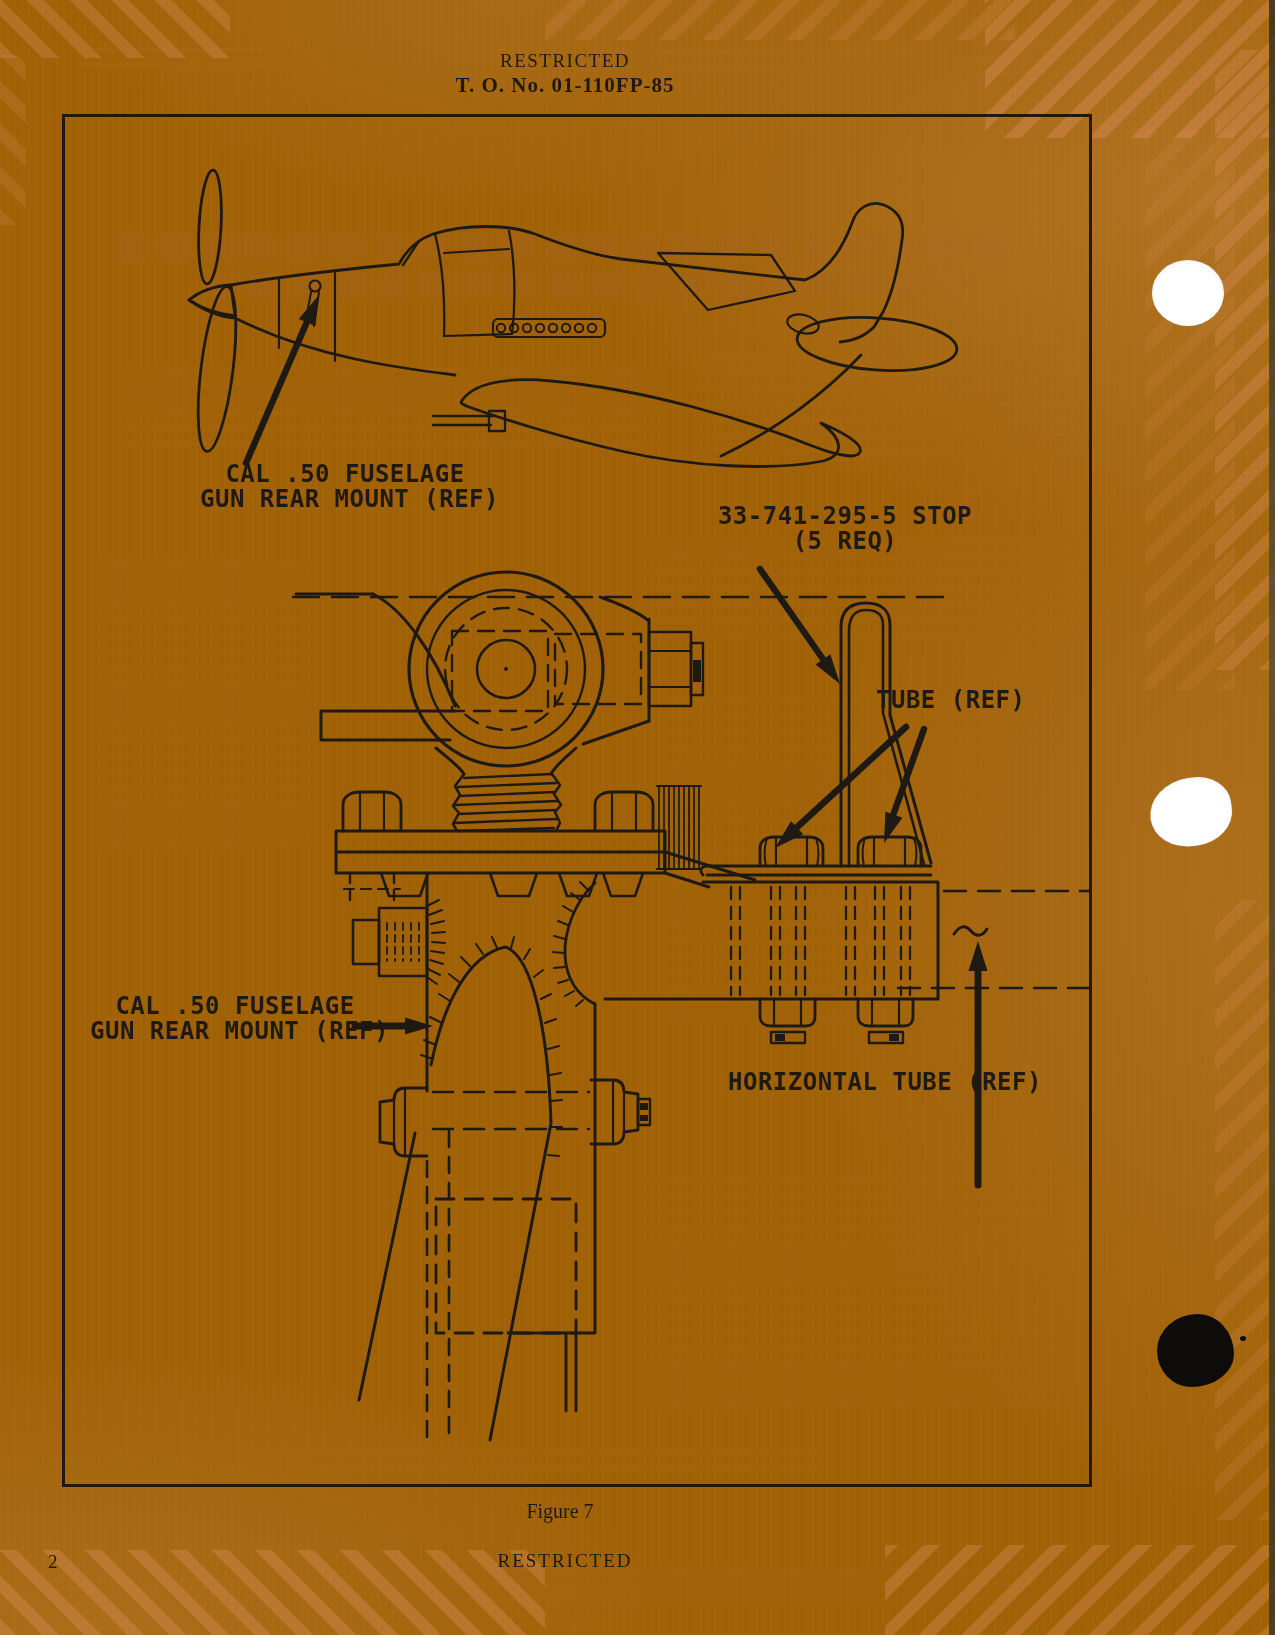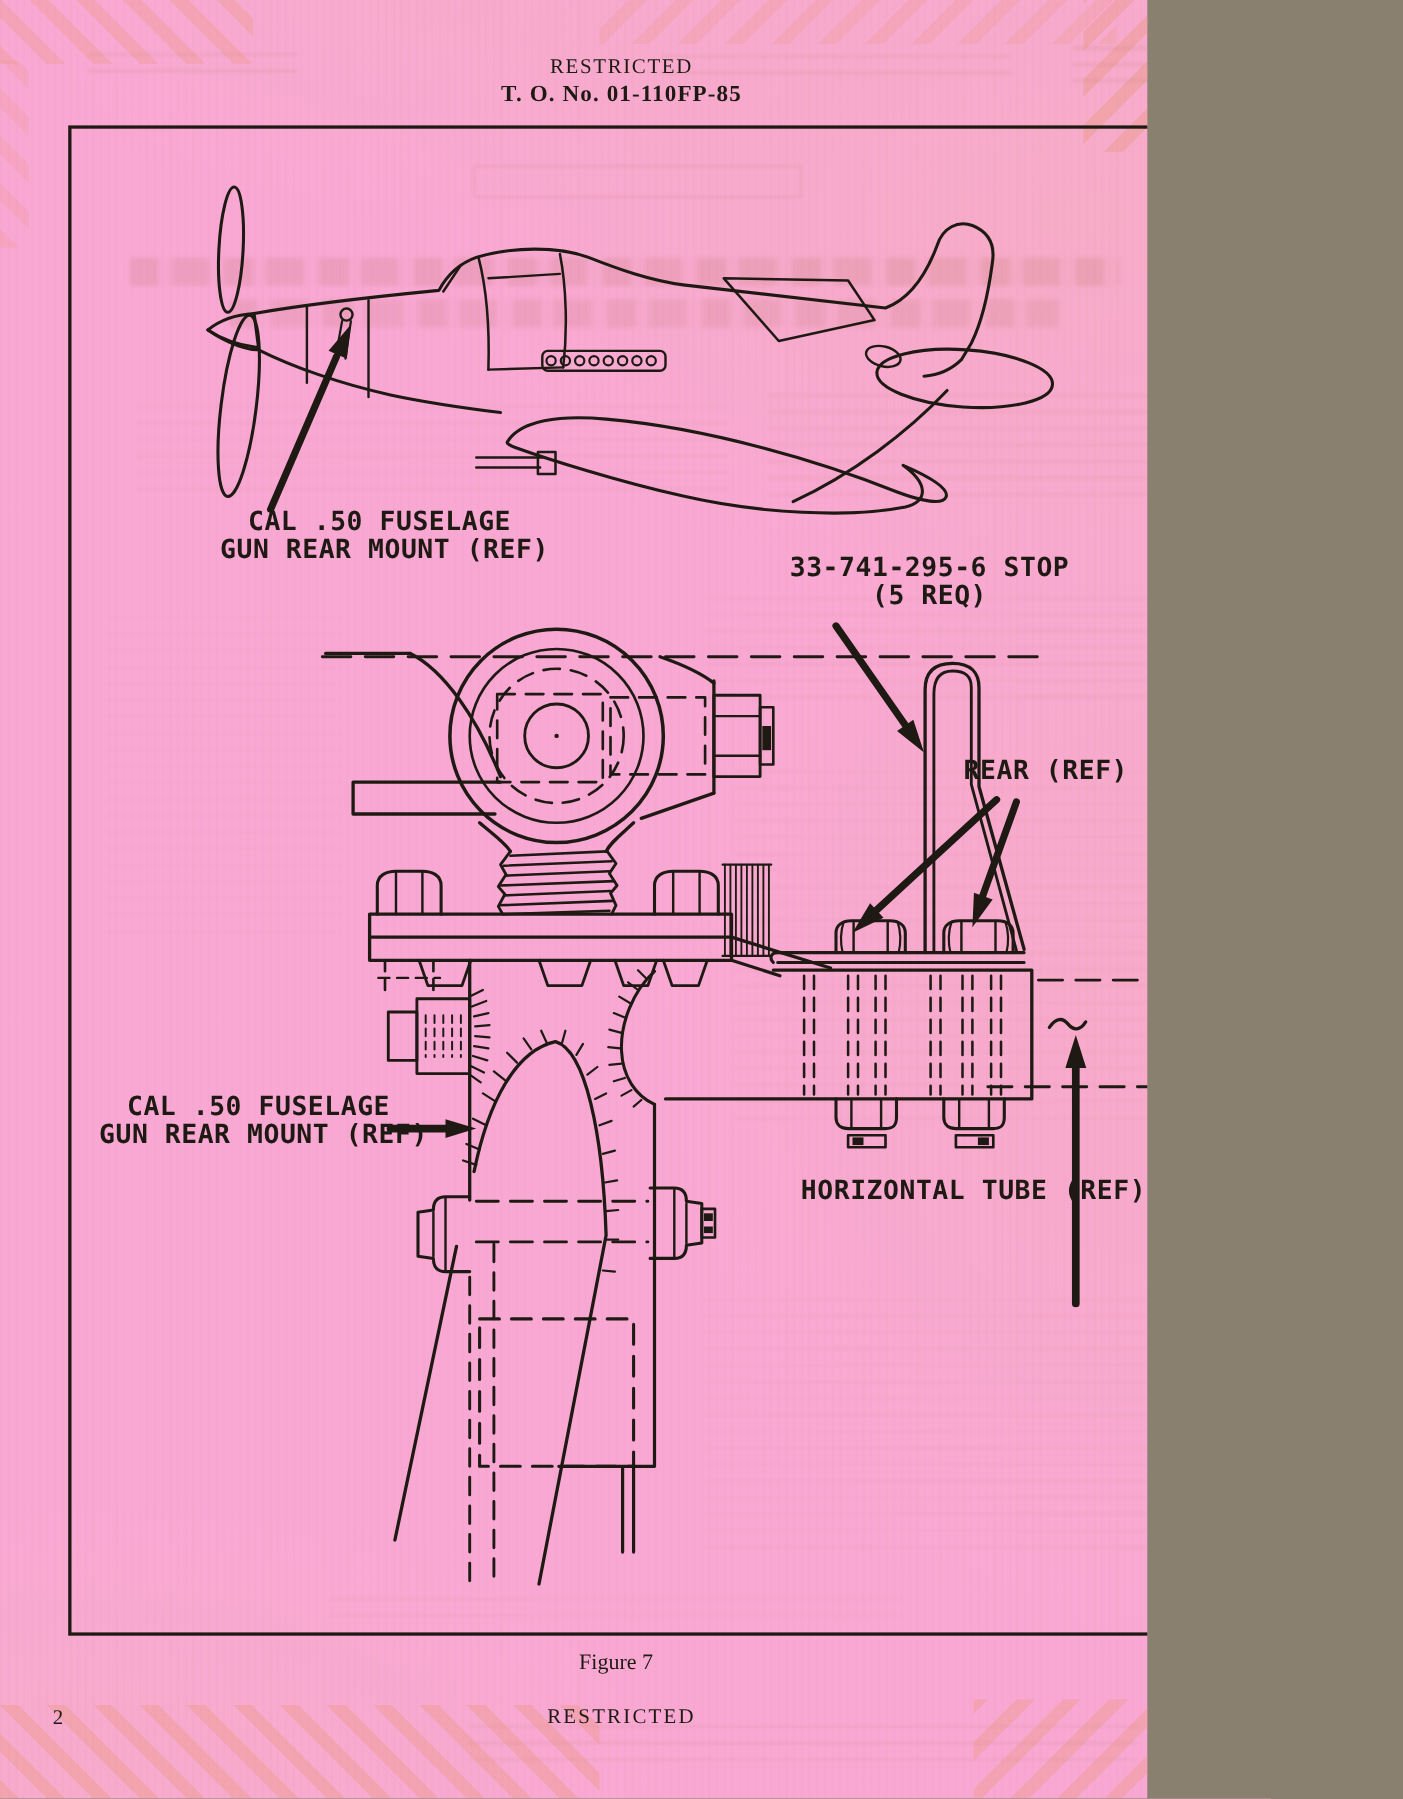--- a/index.html
+++ b/index.html
@@ -1,18 +1,18 @@
 <!DOCTYPE html>
 <html><head>
 <meta charset="utf-8">
 <style>
   html,body{margin:0;padding:0;background:#8a8070;}
   .page{
-    position:relative; width:1043px; height:1635px; overflow:hidden;
-    background:#f9a8d4; color:#1e1a13;
+    position:relative; width:1275px; height:1635px; overflow:hidden;
+    background:#a16207; color:#1e1a13;
     font-family:"Liberation Serif", serif;
   }
   .paper-tex{
     position:absolute; inset:0; pointer-events:none;
     background-image:
       radial-gradient(900px 500px at 95% 12%, rgba(238,186,148,.20), transparent 70%),
       radial-gradient(700px 900px at 101% 55%, rgba(238,186,148,.15), transparent 70%),
       radial-gradient(800px 400px at 8% 100%, rgba(235,190,150,.13), transparent 70%),
       radial-gradient(600px 300px at 40% 0%, rgba(235,190,150,.10), transparent 70%),
       repeating-linear-gradient(90deg, rgba(180,140,95,.045) 0 2px, transparent 2px 7px);
@@ -257,24 +257,24 @@
         </g>
       </g>
     </svg>
   </div>
 
   <div class="callout" style="left:200px;top:462px;width:290px;">
     <div>CAL .50 FUSELAGE</div>
     <div>GUN REAR MOUNT (REF)</div>
   </div>
   <div class="callout" style="left:700px;top:504px;width:290px;">
-    <div>33-741-295-6 STOP</div>
+    <div>33-741-295-5 STOP</div>
     <div>(5 REQ)</div>
   </div>
-  <div class="callout left" style="left:876px;top:688px;width:180px;">REAR (REF)</div>
+  <div class="callout left" style="left:876px;top:688px;width:180px;">TUBE (REF)</div>
   <div class="callout" style="left:90px;top:994px;width:290px;">
     <div>CAL .50 FUSELAGE</div>
     <div>GUN REAR MOUNT (REF)</div>
   </div>
   <div class="callout left" style="left:728px;top:1070px;width:260px;">HORIZONTAL TUBE (REF)</div>
 
   <div class="caption">Figure 7</div>
   <div class="page-num">2</div>
   <div class="foot-class">RESTRICTED</div>
 

